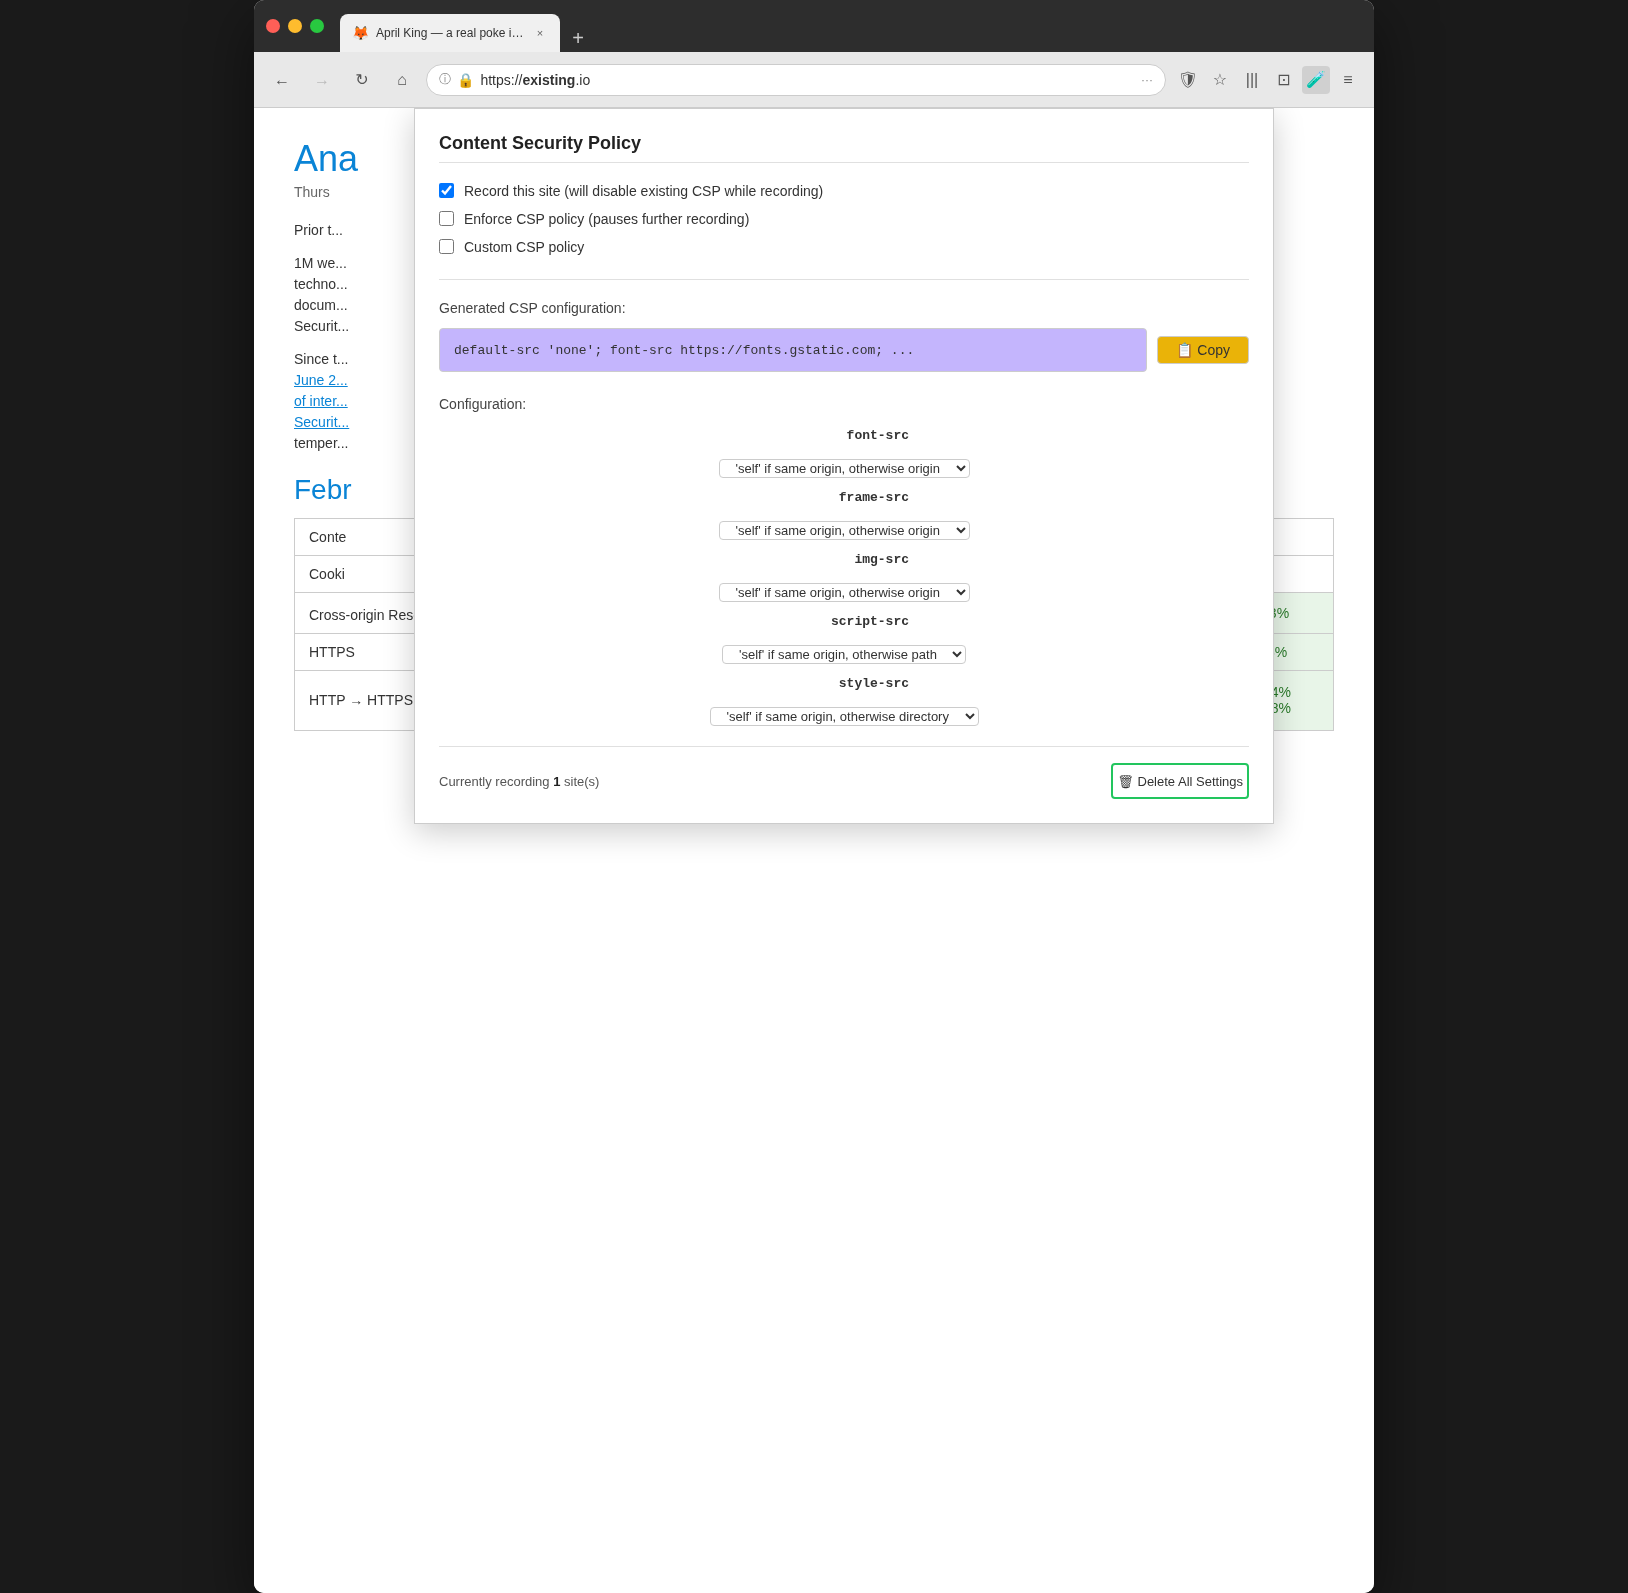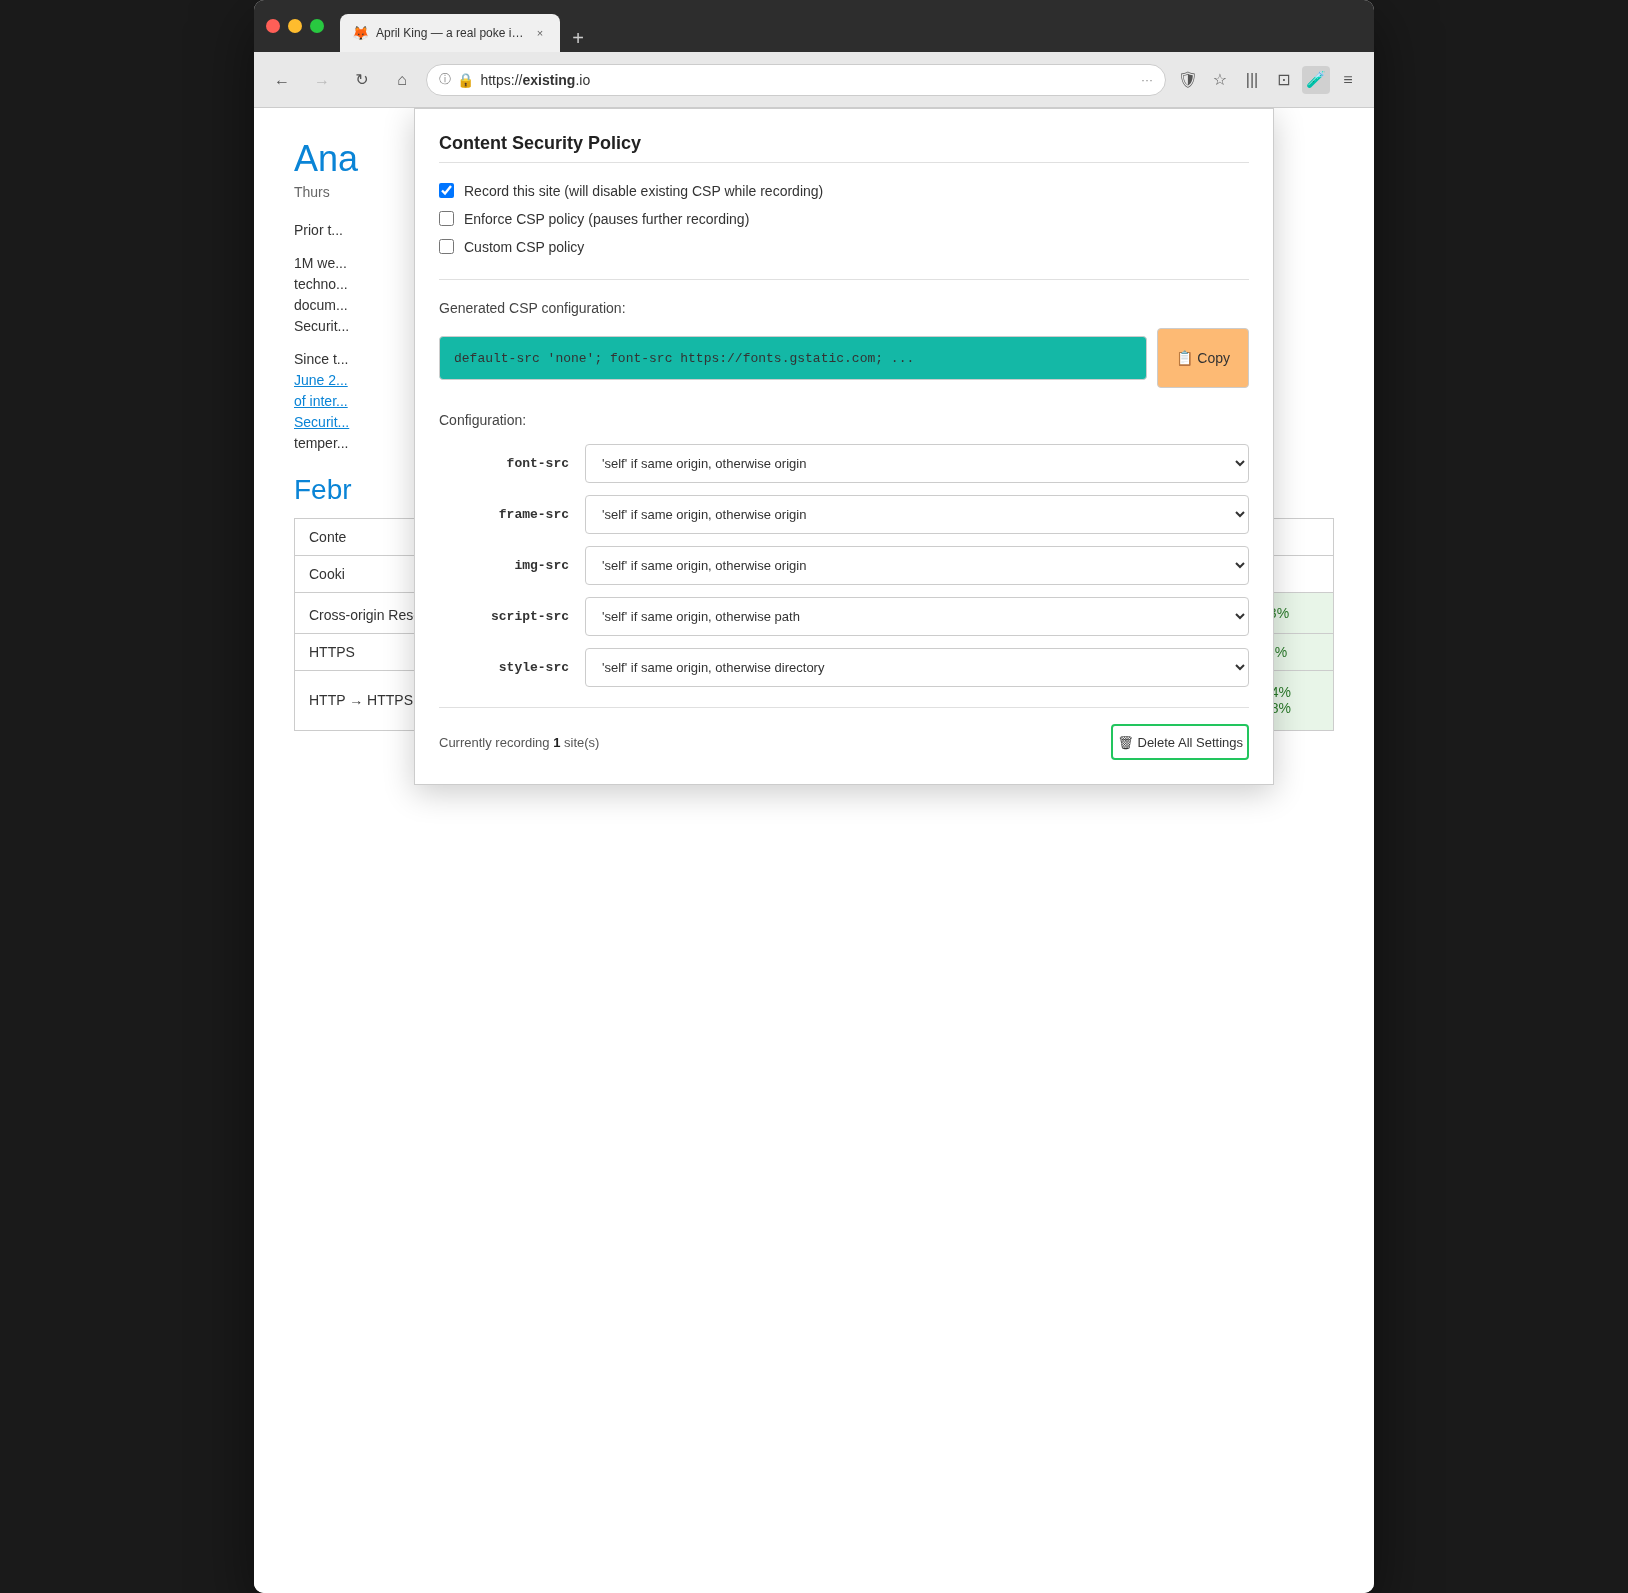--- a/index.html
+++ b/index.html
@@ -322,35 +322,35 @@
     .csp-output-row {
       display: flex;
       gap: 10px;
       align-items: center;
       margin-bottom: 24px;
     }
 
     .csp-output-field {
       flex: 1;
       height: 44px;
-      background: #14b8a6;
+      background: #c4b5fd;
       border: 1px solid #ccc;
       border-radius: 4px;
       padding: 0 14px;
       font-family: 'Courier New', monospace;
       font-size: 13px;
       color: #333;
       display: flex;
       align-items: center;
     }
 
     .copy-btn {
-      height: 60px;
+      height: 28px;
       padding: 0 18px;
-      background: #fdba74;
+      background: #eab308;
       border: 1px solid #ccc;
       border-radius: 4px;
       cursor: pointer;
       font-size: 14px;
       color: #333;
       display: flex;
       align-items: center;
       gap: 6px;
       white-space: nowrap;
     }
@@ -363,20 +363,21 @@
       font-size: 14px;
       color: #444;
       margin-bottom: 16px;
     }
 
     .config-row {
       display: flex;
       align-items: center;
       margin-bottom: 12px;
       gap: 16px;
+      flex-direction: column;
     }
 
     .config-key {
       font-family: 'Courier New', monospace;
       font-size: 13px;
       font-weight: 600;
       color: #333;
       width: 130px;
       text-align: right;
     }

